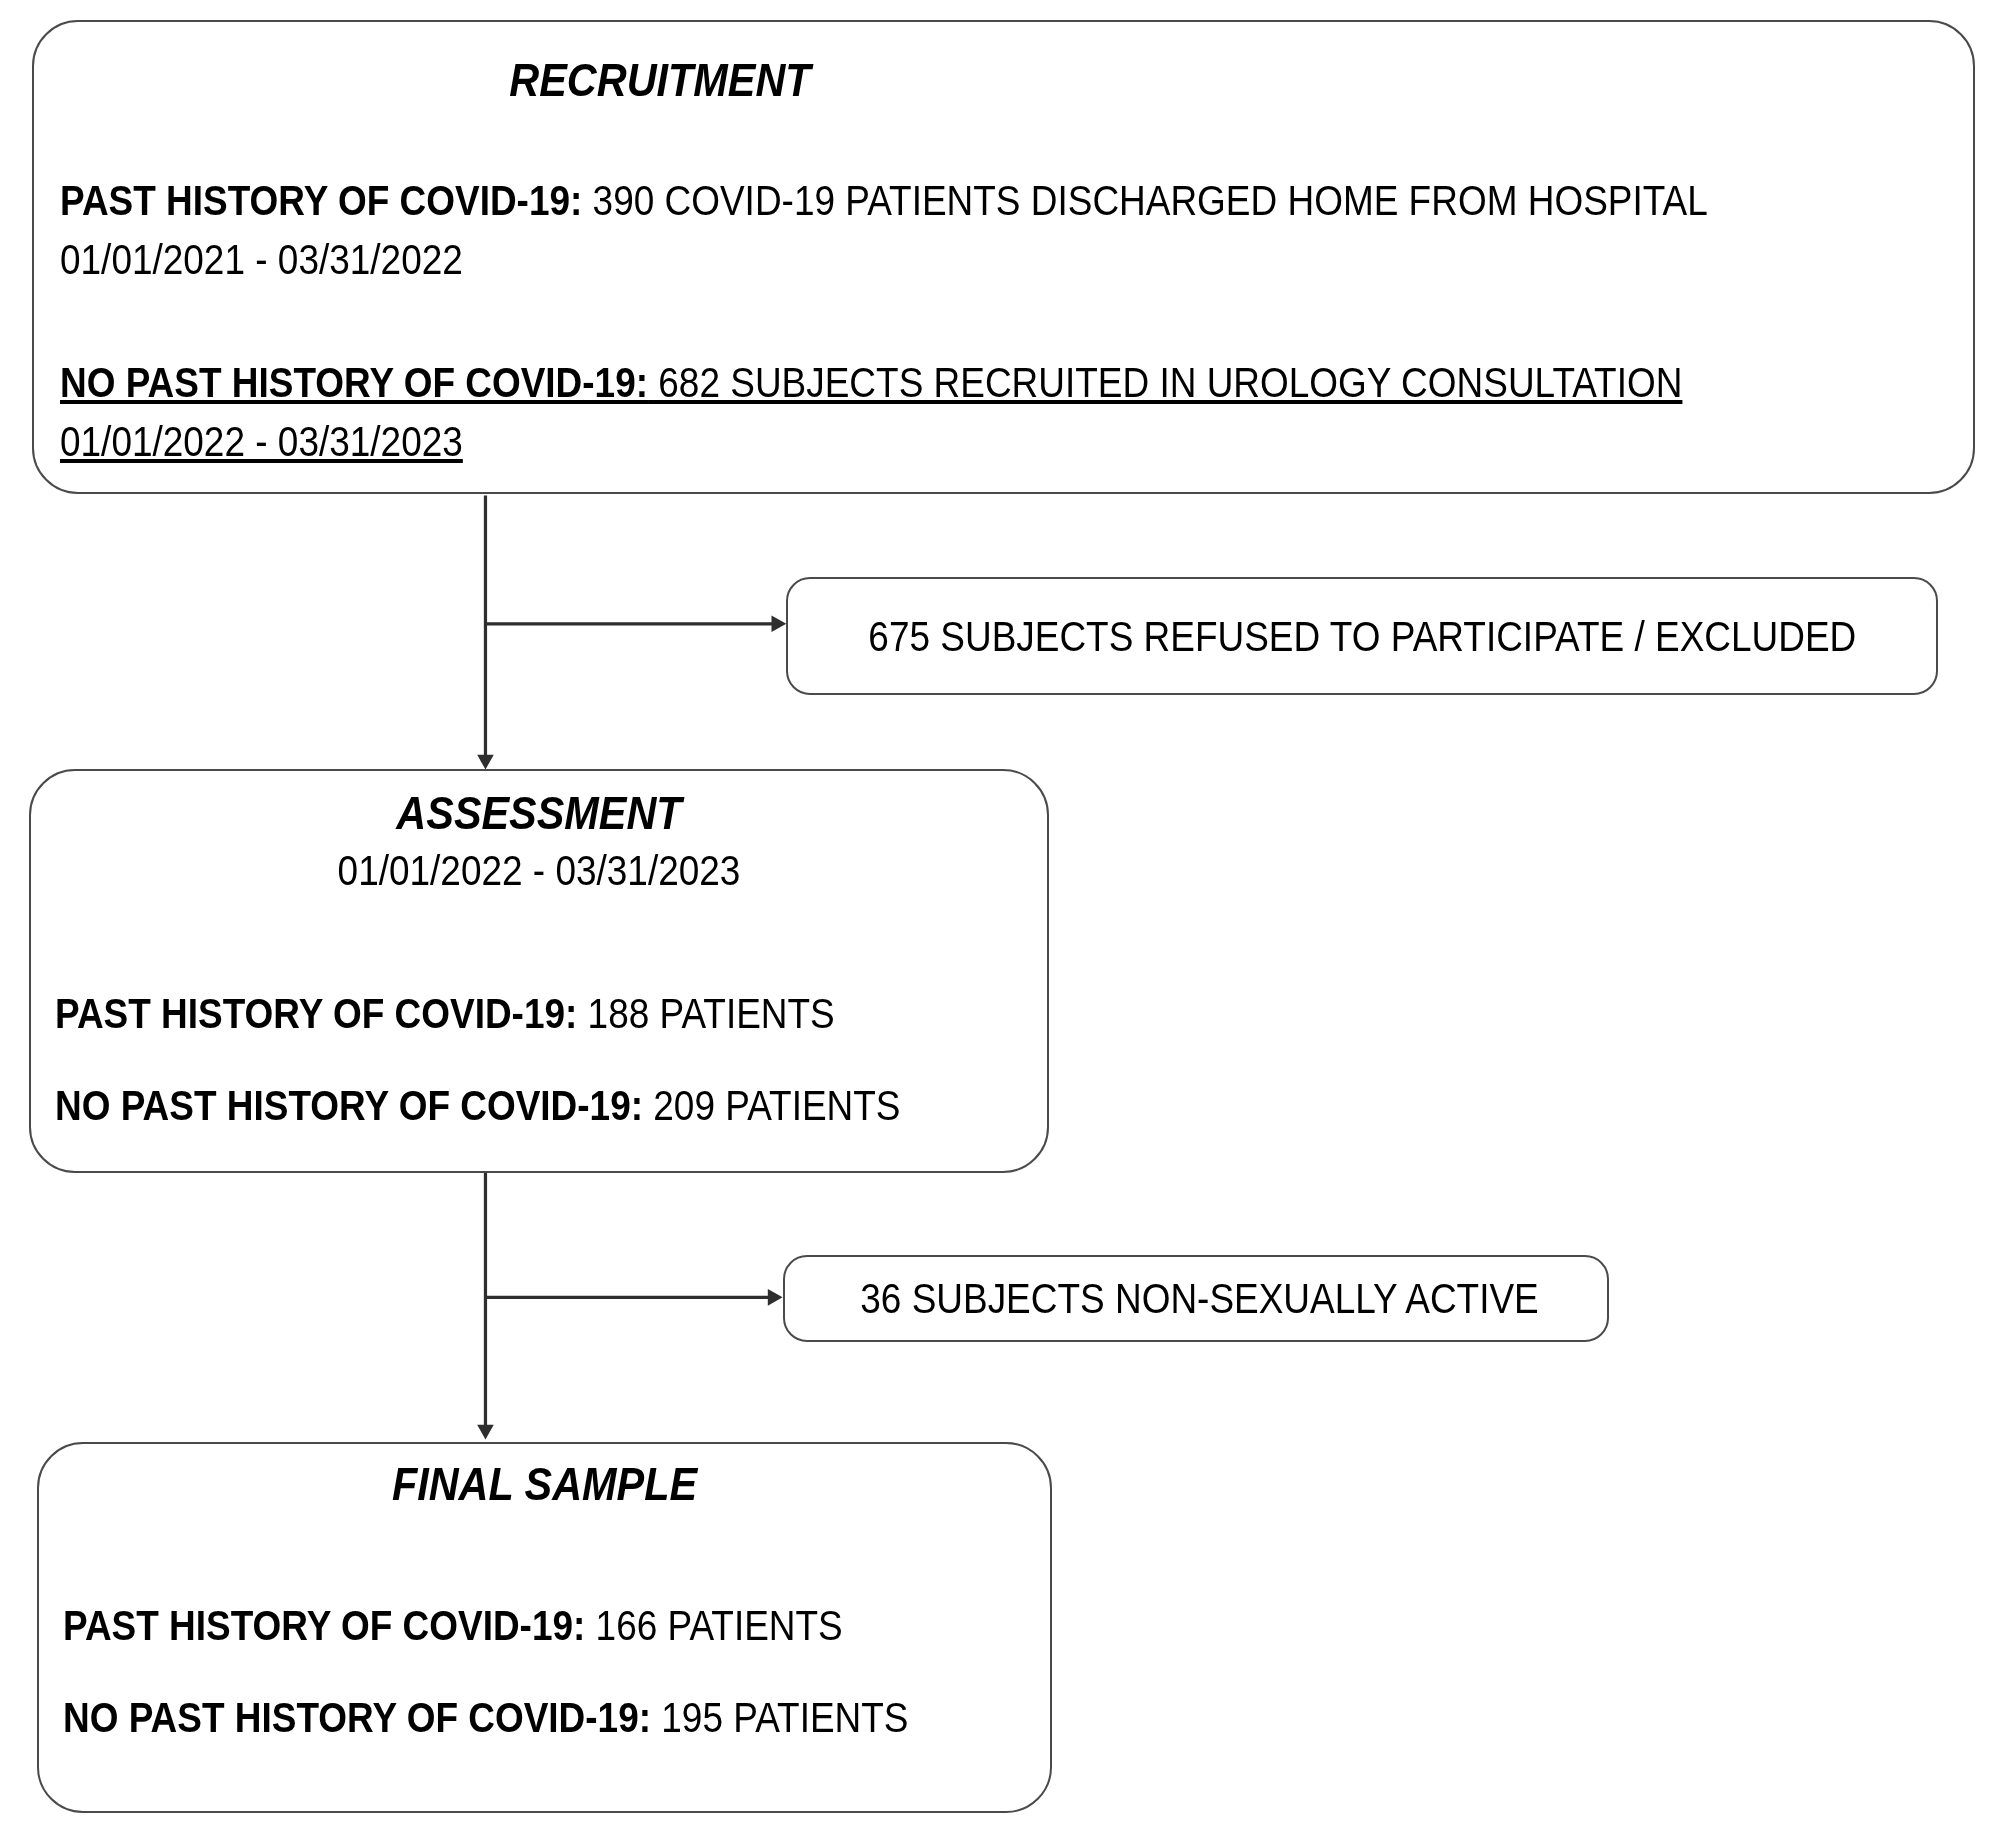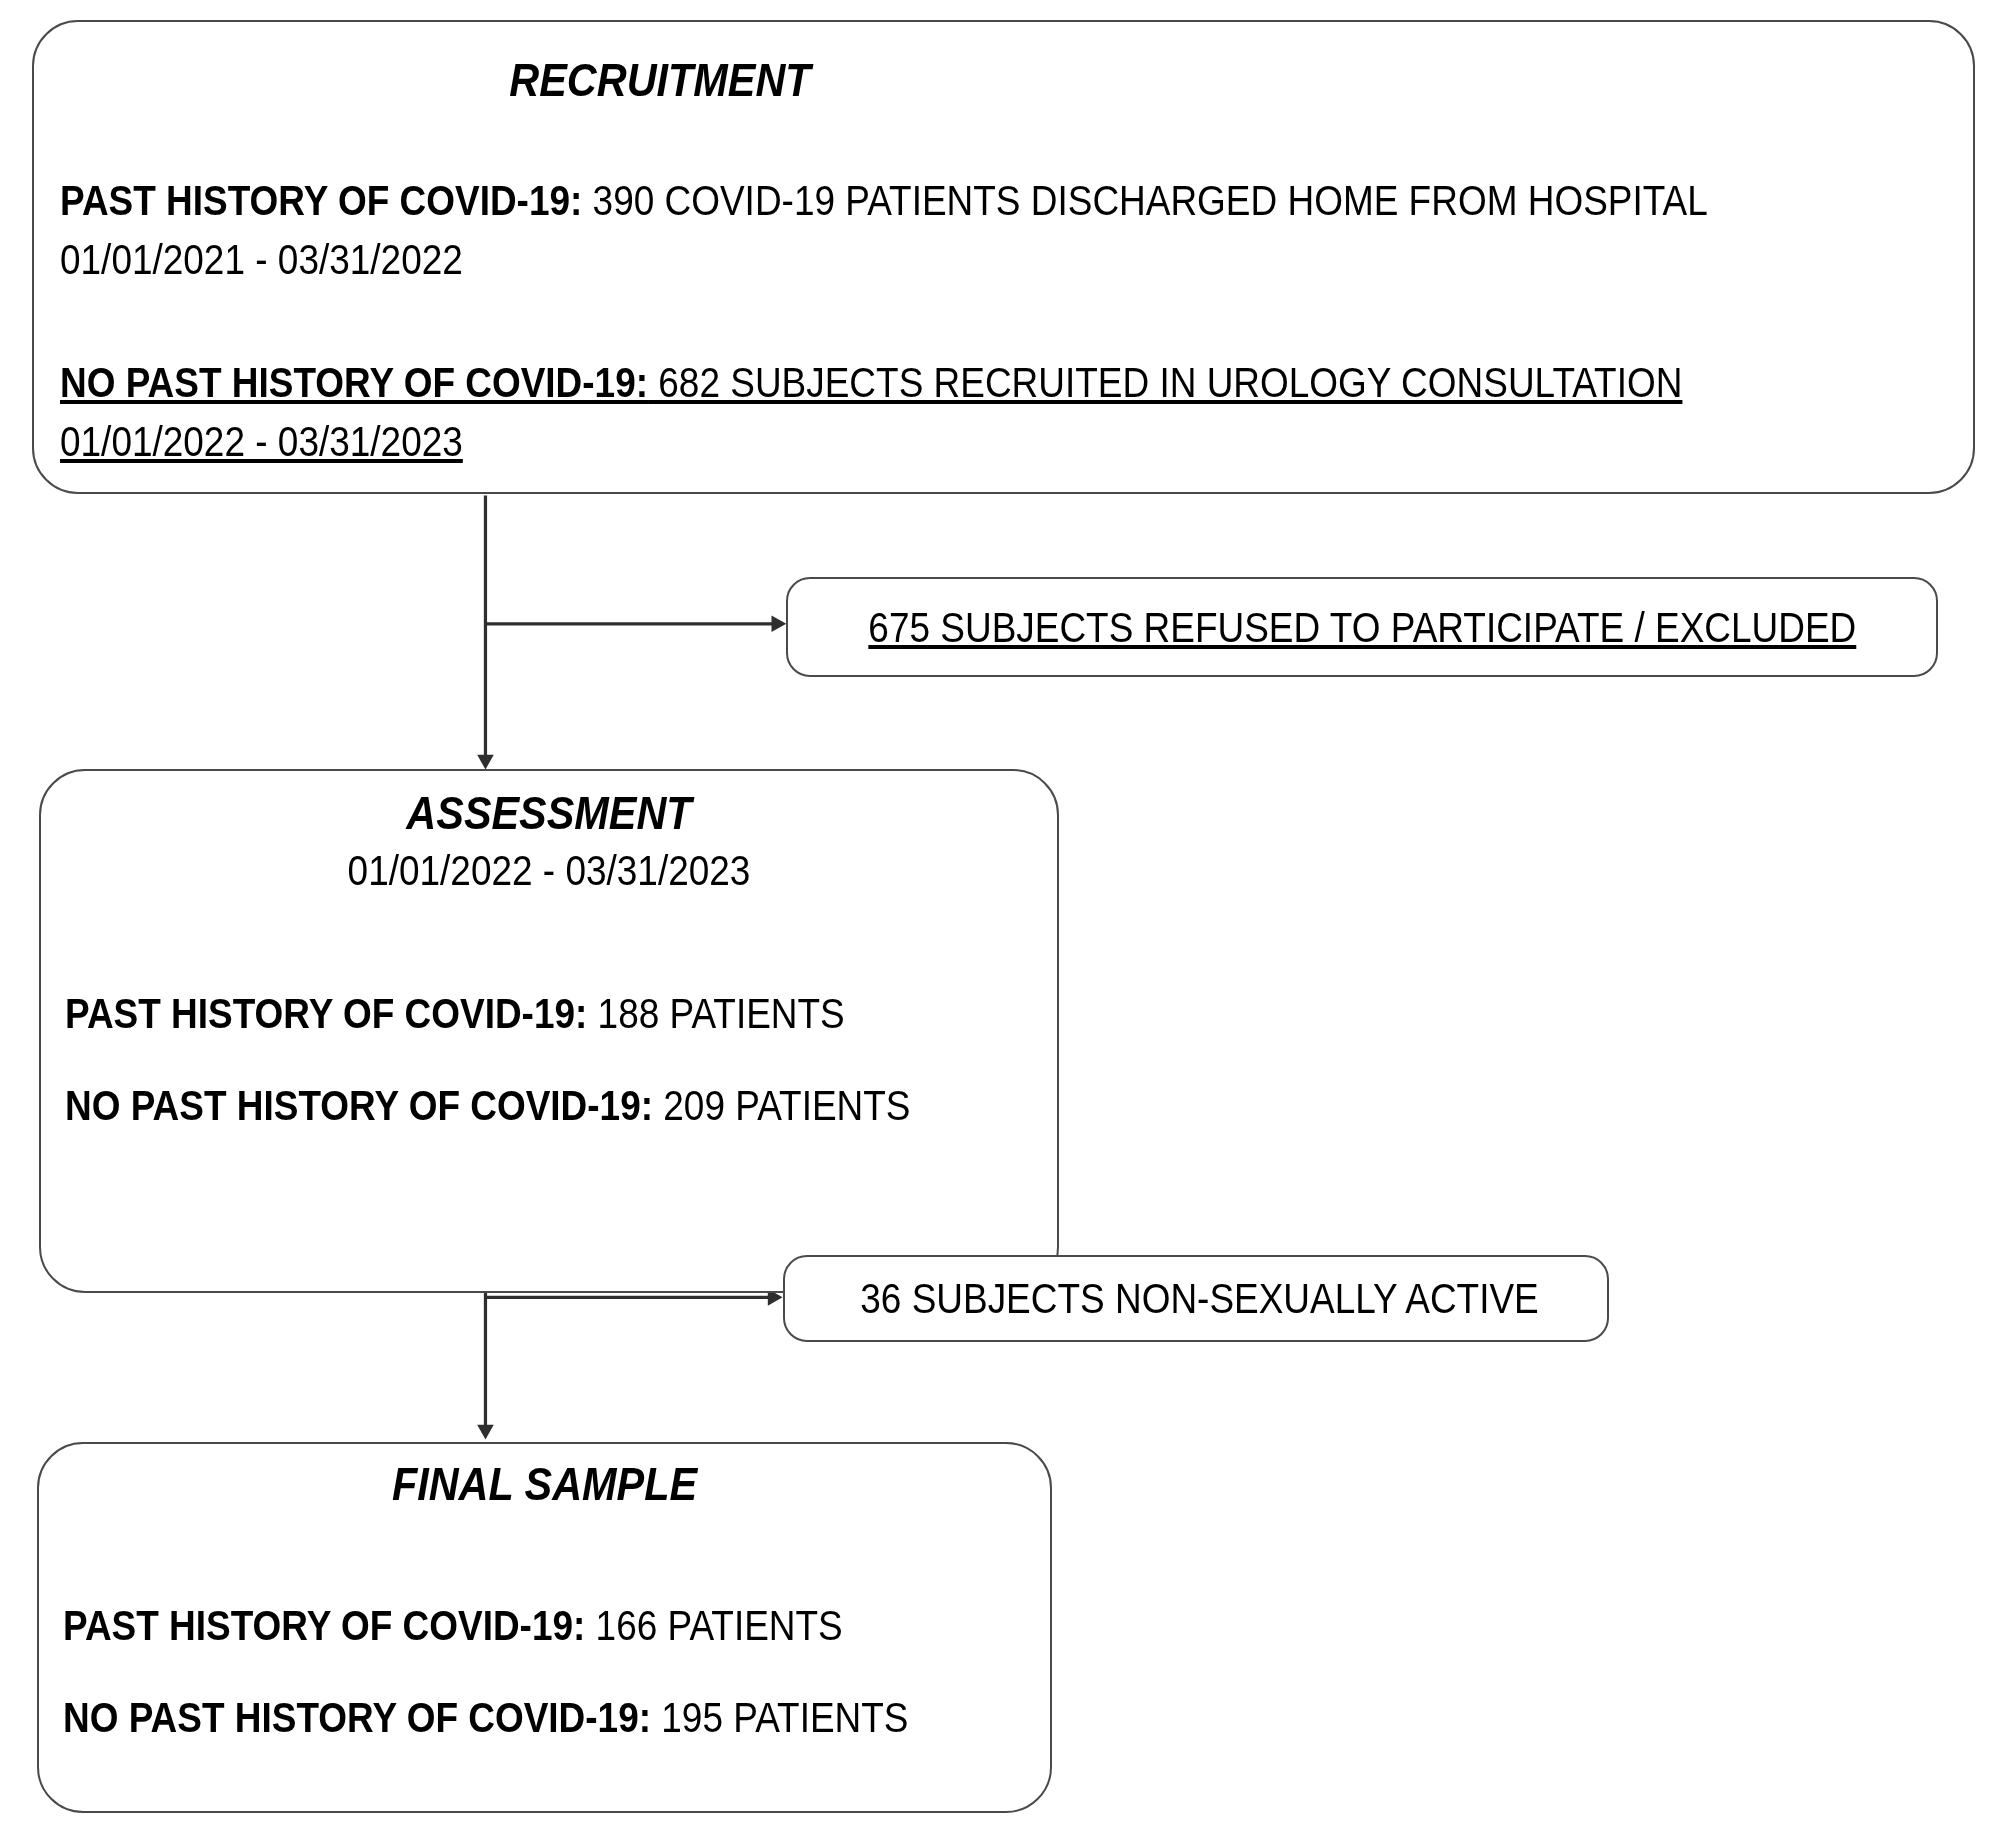--- a/index.html
+++ b/index.html
@@ -50,23 +50,23 @@
     text-align: center;
     transform-origin: 50% 50%;
   }
   .b { font-weight: 700; }
   
   .box-recruitment { left: 32px; top: 20px; width: 1943px; height: 474px; padding: 31px 26px 0 26px; }
   .box-recruitment .node-title { width: 1200px; }
   .box-recruitment .para { margin-top: 63px; }
   .box-recruitment .para + .para { margin-top: 64px; text-decoration: underline; }
   
-  .box-excluded1 { left: 786px; top: 577px; width: 1152px; height: 100px; text-decoration: underline; }
+  .box-excluded1 { left: 786px; top: 577px; width: 1152px; height: 118px; }
   
-  .box-assessment { left: 39px; top: 769px; width: 1020px; height: 524px; padding: 14.8px 24px 0 24px; }
+  .box-assessment { left: 29px; top: 769px; width: 1020px; height: 404px; padding: 14.8px 24px 0 24px; }
   .box-assessment .rows { margin-top: 84px; }
   .box-assessment .row + .row { margin-top: 33px; }
   
   .box-excluded2 { left: 783px; top: 1255px; width: 826px; height: 87px; padding-left: 8px; }
   
   .box-final { left: 37px; top: 1442px; width: 1015px; height: 371px; padding: 13px 24px 0 24px; }
   .box-final .rows { margin-top: 84px; }
   .box-final .row + .row { margin-top: 33px; }
   .conn-stroke { stroke: #2e2e2e; stroke-width: 3.5; fill: none; }
   .conn-arrow { fill: #2e2e2e; stroke: none; }

